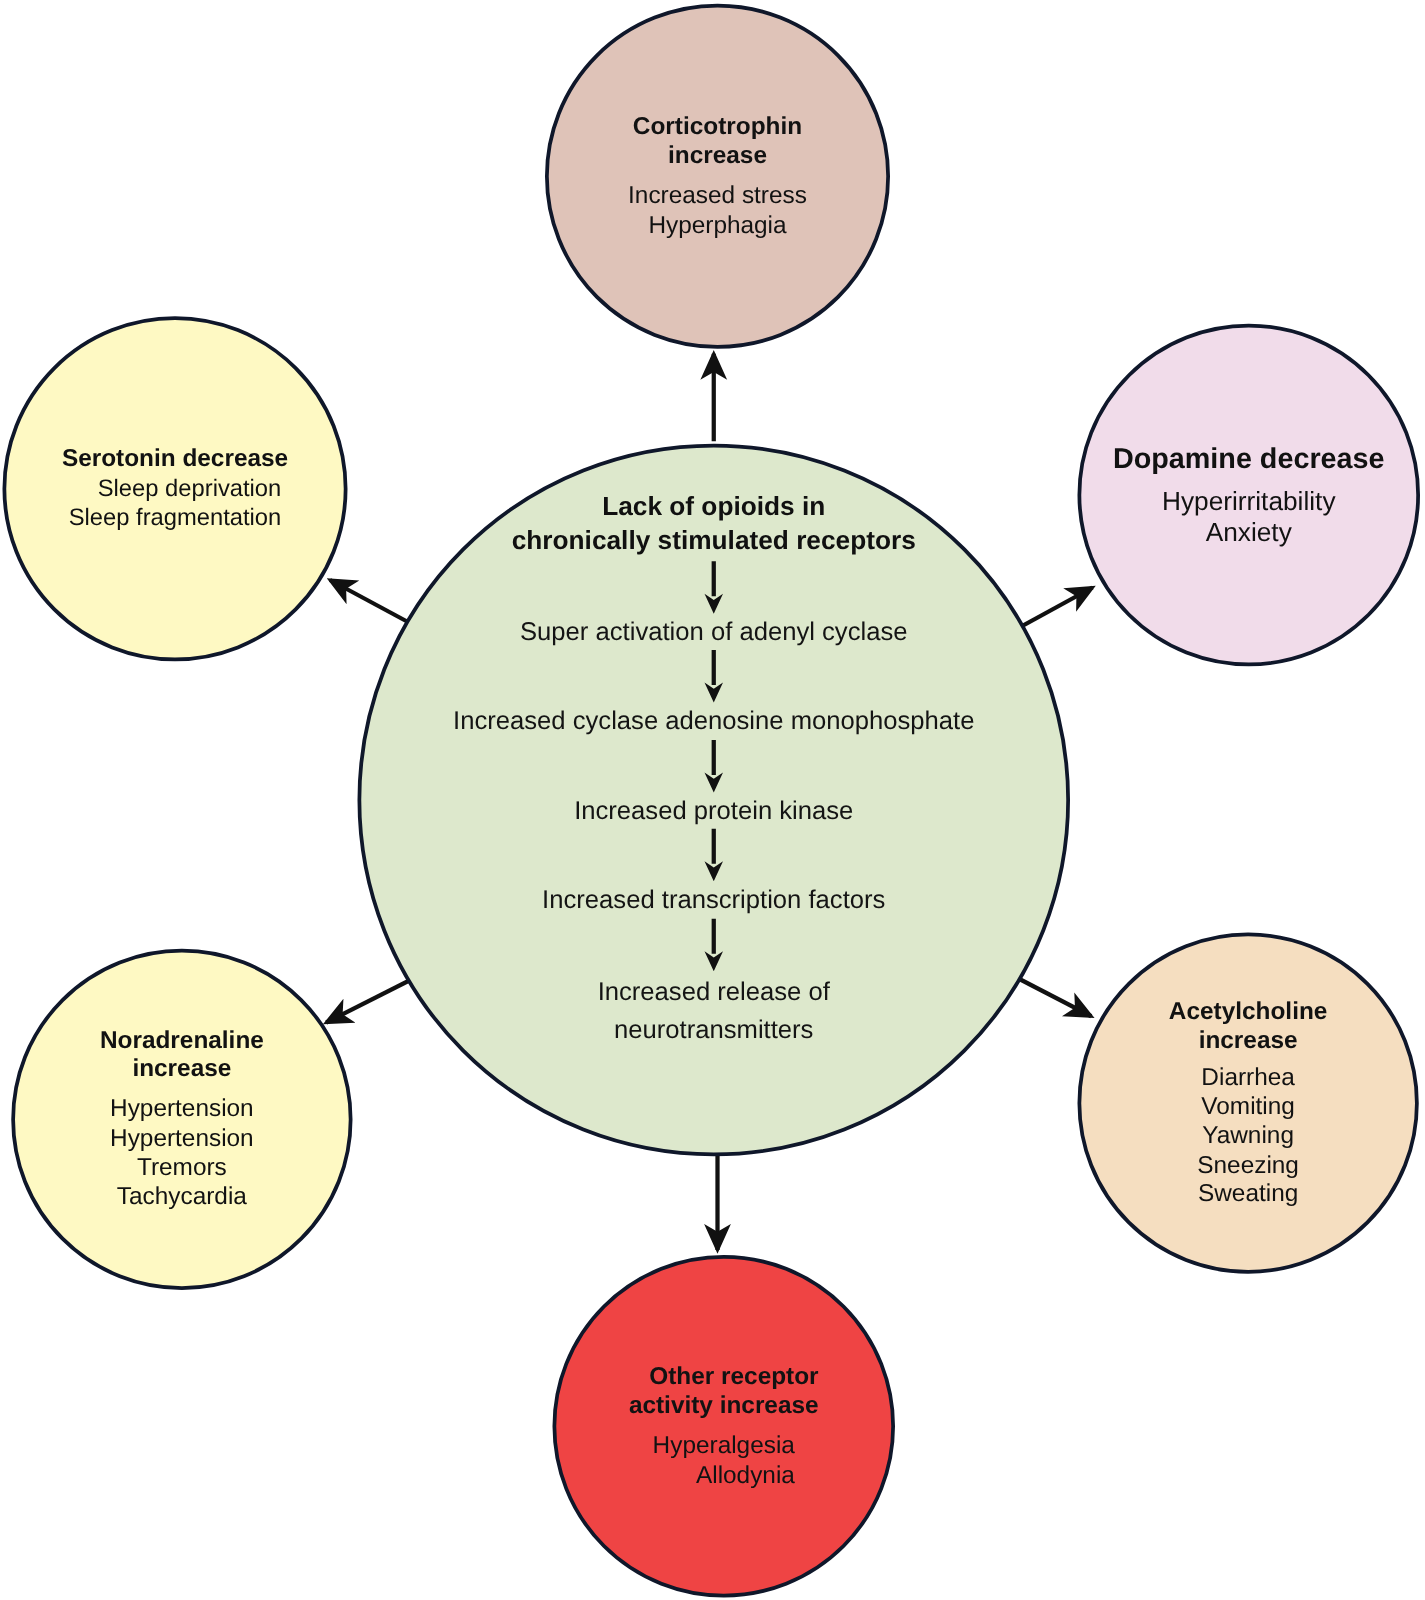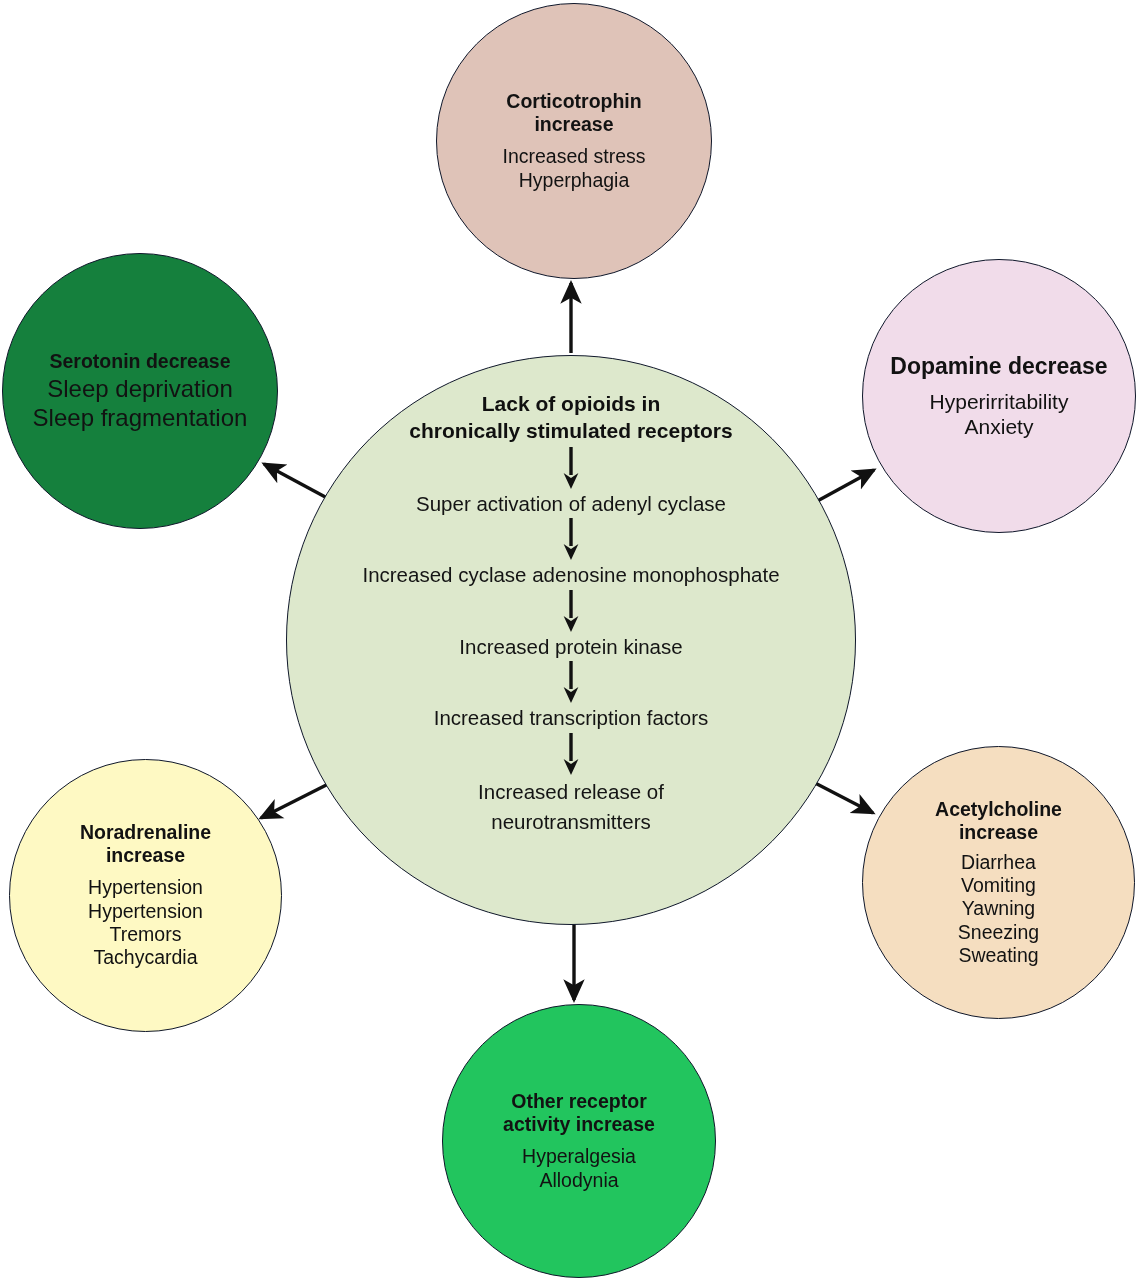--- a/index.html
+++ b/index.html
@@ -23,21 +23,21 @@
     position: absolute;
     left: 0;
     top: 0;
     width: 1140px;
     height: 1280px;
     pointer-events: none;
   }
   .node-circle {
     position: absolute;
     border-radius: 50%;
-    border: 1px solid #0f172a;
+    border: 3px solid #0f172a;
     box-sizing: border-box;
     display: flex;
     flex-direction: column;
     align-items: center;
     justify-content: center;
     text-align: center;
     color: #121212;
   }
   .node-title {
     font-weight: bold;
@@ -95,21 +95,21 @@
   #node-corticotrophin .node-items { font-size: 19.5px; margin-top: 9px; }
 
   #node-serotonin {
     left: 2px;
     top: 253px;
     width: 276px;
     height: 276px;
     background: #faf5c9;
   }
   #node-serotonin .node-title { font-size: 19.5px; }
-  #node-serotonin .node-items { font-size: 24px; margin-top: 2px; }
+  #node-serotonin .node-items { font-size: 19px; margin-top: 2px; text-align: right; }
 
   #node-dopamine {
     left: 862px;
     top: 259px;
     width: 274px;
     height: 274px;
     background: #f1dcea;
   }
   #node-dopamine .node-title { font-size: 23px; }
   #node-dopamine .node-items { font-size: 21px; margin-top: 9px; }
@@ -216,21 +216,21 @@
     <div class="node-title">
       <div>Corticotrophin</div>
       <div>increase</div>
     </div>
     <div class="node-items">
       <div>Increased stress</div>
       <div>Hyperphagia</div>
     </div>
   </div>
 
-  <div class="node-circle" id="node-serotonin" style="background: #15803d;">
+  <div class="node-circle" id="node-serotonin" style="background: #fef9c3;">
     <div class="node-title">
       <div>Serotonin decrease</div>
     </div>
     <div class="node-items">
       <div>Sleep deprivation</div>
       <div>Sleep fragmentation</div>
     </div>
   </div>
 
   <div class="node-circle" id="node-dopamine" style="background: rgb(241, 220, 234);">
@@ -263,21 +263,21 @@
     </div>
     <div class="node-items">
       <div>Diarrhea</div>
       <div>Vomiting</div>
       <div>Yawning</div>
       <div>Sneezing</div>
       <div>Sweating</div>
     </div>
   </div>
 
-  <div class="node-circle" id="node-other-receptor" style="background: #22c55e;">
+  <div class="node-circle" id="node-other-receptor" style="background: #ef4444; text-align: right;">
     <div class="node-title">
       <div>Other receptor</div>
       <div>activity increase</div>
     </div>
     <div class="node-items">
       <div>Hyperalgesia</div>
       <div>Allodynia</div>
     </div>
   </div>
 

